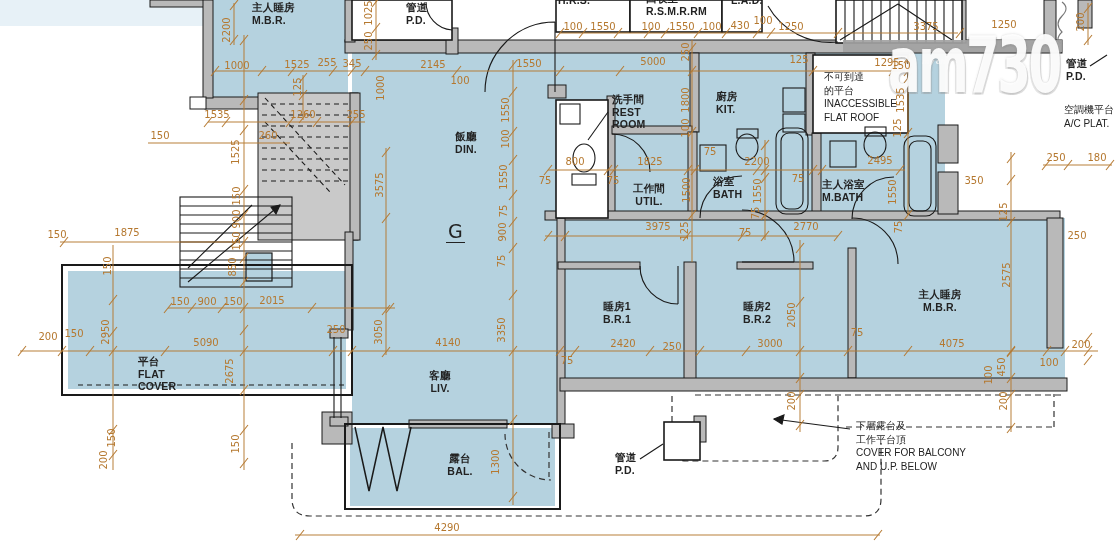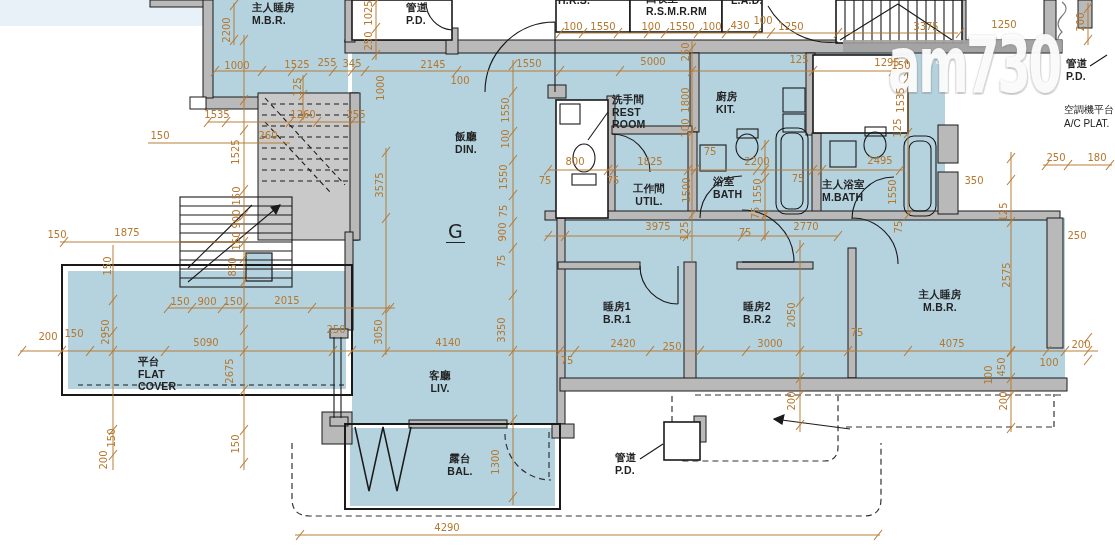--- a/index.html
+++ b/index.html
@@ -169,21 +169,23 @@
       <div class="room" style="left: 822px; top: 178px;"><div>主人浴室</div><div>M.BATH</div></div>
       <div class="room ctr" style="left: 617px; top: 300px;"><div>睡房1</div><div>B.R.1</div></div>
       <div class="room ctr" style="left: 757px; top: 300px;"><div>睡房2</div><div>B.R.2</div></div>
       <div class="room ctr" style="left: 940px; top: 288px;"><div>主人睡房</div><div>M.B.R.</div></div>
       <div class="room ctr" style="left: 440px; top: 369px;"><div>客廳</div><div>LIV.</div></div>
       <div class="room ctr" style="left: 460px; top: 452px;"><div>露台</div><div>BAL.</div></div>
       <div class="room" style="left: 138px; top: 355px;"><div>平台</div><div>FLAT</div><div>COVER</div></div>
       <div class="room" style="left: 615px; top: 451px;"><div>管道</div><div>P.D.</div></div>
       <div class="room" style="left: 1066px; top: 57px;"><div>管道</div><div>P.D.</div></div>
       <div class="ann unit" style="left: 446px; top: 222px;"><div>G</div></div>
+      <div class="ann note" style="left: 824px; top: 70px;"><div>不可到達</div><div>的平台</div><div>INACCESSIBLE</div><div>FLAT ROOF</div></div>
       <div class="ann note" style="left: 1064px; top: 103px;"><div>空調機平台</div><div>A/C PLAT.</div></div>
+      <div class="ann note" style="left: 856px; top: 419px;"><div>下層露台及</div><div>工作平台頂</div><div>COVER FOR BALCONY</div><div>AND U.P. BELOW</div></div>
       <div class="ann tagline ctr" style="left: 963px; top: 41px; margin-top: 16px;"><div>my choice , my paper</div></div>
       <div class="ann brand" style="left: 888px; top: 30px;"><div>am730</div></div>
       <div class="dim" style="left: 573px; top: 27px;">
         <div>100</div>
       </div>
       <div class="dim" style="left: 603px; top: 27px;">
         <div>1550</div>
       </div>
       <div class="dim" style="left: 651px; top: 27px;">
         <div>100</div>
@@ -475,21 +477,21 @@
       </div>
       <div class="dim" style="left: 180px; top: 302px;">
         <div>150</div>
       </div>
       <div class="dim" style="left: 207px; top: 302px;">
         <div>900</div>
       </div>
       <div class="dim" style="left: 233px; top: 302px;">
         <div>150</div>
       </div>
-      <div class="dim" style="left: 287px; top: 301px; text-align: center;">
+      <div class="dim" style="left: 272px; top: 301px; text-align: center;">
         <div>2015</div>
       </div>
       <div class="dim vert" style="left: 112px; top: 438px;">
         <div>150</div>
       </div>
       <div class="dim vert" style="left: 104px; top: 460px;">
         <div>200</div>
       </div>
       <div class="dim vert" style="left: 236px; top: 444px;">
         <div>150</div>

